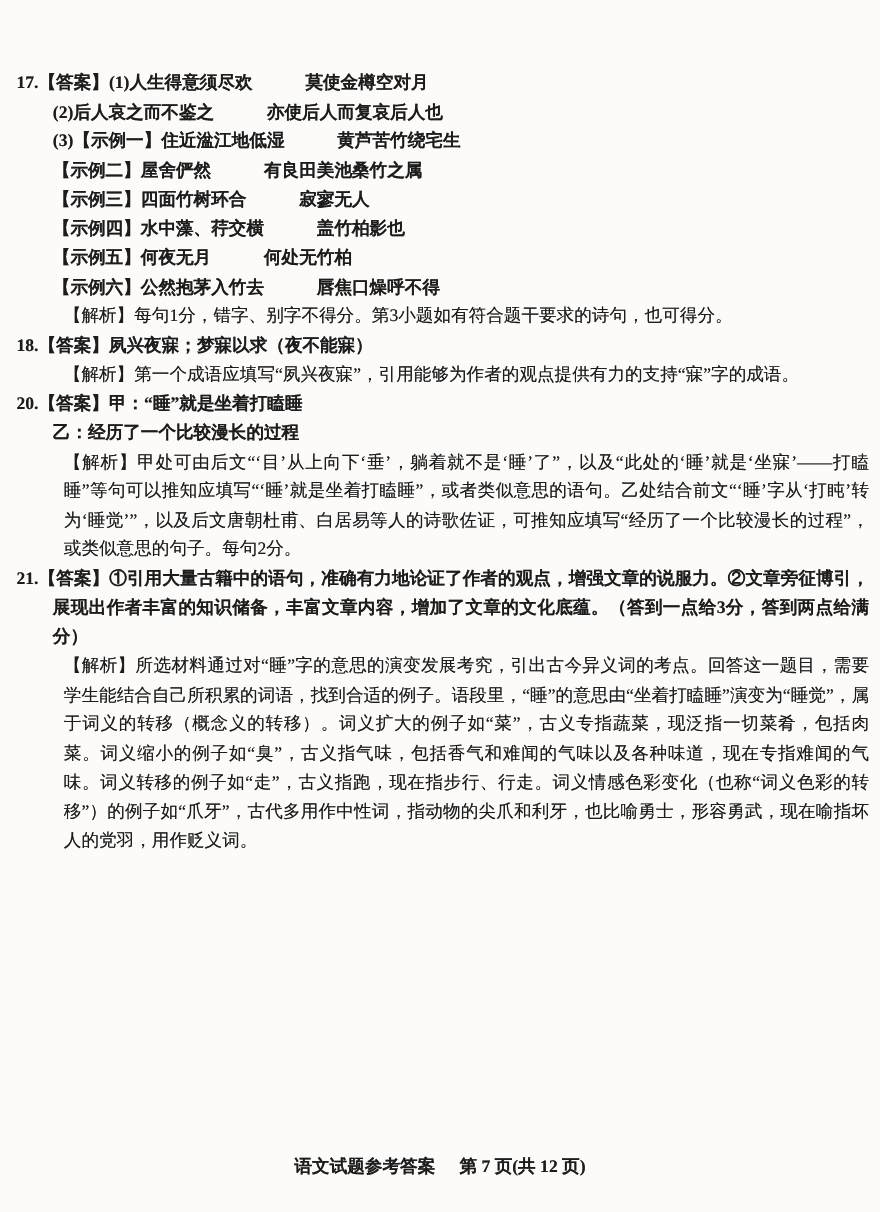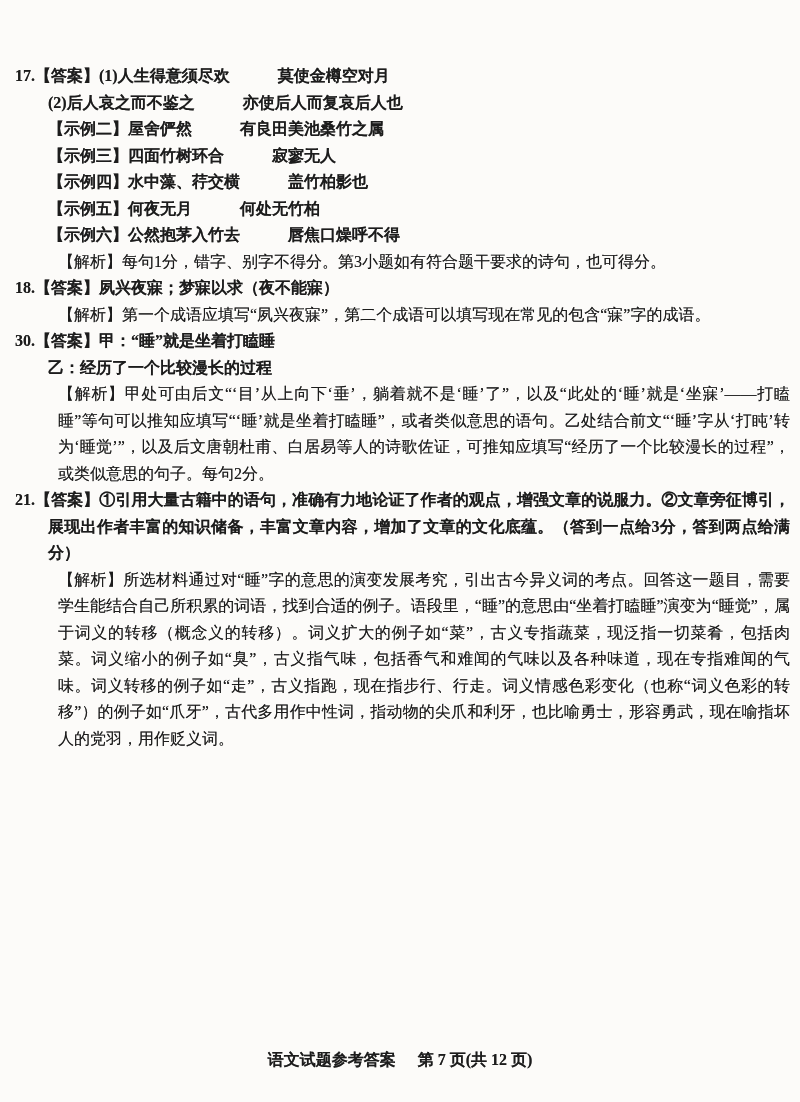--- a/index.html
+++ b/index.html
@@ -65,33 +65,34 @@
   }
 </style>
 </head>
 <body>
 
 <div class="page">
   <main class="content" id="questions-container">
       <section class="question">
         <p class="para answer first"><span class="qnum">17.</span><span>【答案】(1)人生得意须尽欢　　　莫使金樽空对月</span></p>
         <p class="para answer">(2)后人哀之而不鉴之　　　亦使后人而复哀后人也</p>
+        <p class="para answer">(3)【示例一】住近湓江地低湿　　　黄芦苦竹绕宅生</p>
         <p class="para answer">【示例二】屋舍俨然　　　有良田美池桑竹之属</p>
         <p class="para answer">【示例三】四面竹树环合　　　寂寥无人</p>
         <p class="para answer">【示例四】水中藻、荇交横　　　盖竹柏影也</p>
         <p class="para answer">【示例五】何夜无月　　　何处无竹柏</p>
         <p class="para answer">【示例六】公然抱茅入竹去　　　唇焦口燥呼不得</p>
         <p class="para analysis">【解析】每句1分，错字、别字不得分。第3小题如有符合题干要求的诗句，也可得分。</p>
       </section>
       <section class="question">
         <p class="para answer first"><span class="qnum">18.</span><span>【答案】夙兴夜寐；梦寐以求（夜不能寐）</span></p>
-        <p class="para analysis">【解析】第一个成语应填写“夙兴夜寐”，第二个成语可以填写现在常见的包含“寐”字的成语。</p>
+        <p class="para analysis">【解析】第一个成语应填写“夙兴夜寐”，引用能够为作者的观点提供有力的支持“寐”字的成语。</p>
       </section>
       <section class="question">
-        <p class="para answer first"><span class="qnum">30.</span><span>【答案】甲：“睡”就是坐着打瞌睡</span></p>
+        <p class="para answer first"><span class="qnum">20.</span><span>【答案】甲：“睡”就是坐着打瞌睡</span></p>
         <p class="para answer">乙：经历了一个比较漫长的过程</p>
         <p class="para analysis">【解析】甲处可由后文“‘目’从上向下‘垂’，躺着就不是‘睡’了”，以及“此处的‘睡’就是‘坐寐’——打瞌睡”等句可以推知应填写“‘睡’就是坐着打瞌睡”，或者类似意思的语句。乙处结合前文“‘睡’字从‘打盹’转为‘睡觉’”，以及后文唐朝杜甫、白居易等人的诗歌佐证，可推知应填写“经历了一个比较漫长的过程”，或类似意思的句子。每句2分。</p>
       </section>
       <section class="question">
         <p class="para answer first"><span class="qnum">21.</span><span>【答案】①引用大量古籍中的语句，准确有力地论证了作者的观点，增强文章的说服力。②文章旁征博引，展现出作者丰富的知识储备，丰富文章内容，增加了文章的文化底蕴。（答到一点给3分，答到两点给满分）</span></p>
       </section>
       <section class="question">
         <p class="para analysis">【解析】所选材料通过对“睡”字的意思的演变发展考究，引出古今异义词的考点。回答这一题目，需要学生能结合自己所积累的词语，找到合适的例子。语段里，“睡”的意思由“坐着打瞌睡”演变为“睡觉”，属于词义的转移（概念义的转移）。词义扩大的例子如“菜”，古义专指蔬菜，现泛指一切菜肴，包括肉菜。词义缩小的例子如“臭”，古义指气味，包括香气和难闻的气味以及各种味道，现在专指难闻的气味。词义转移的例子如“走”，古义指跑，现在指步行、行走。词义情感色彩变化（也称“词义色彩的转移”）的例子如“爪牙”，古代多用作中性词，指动物的尖爪和利牙，也比喻勇士，形容勇武，现在喻指坏人的党羽，用作贬义词。</p>
       </section>
     </main>

